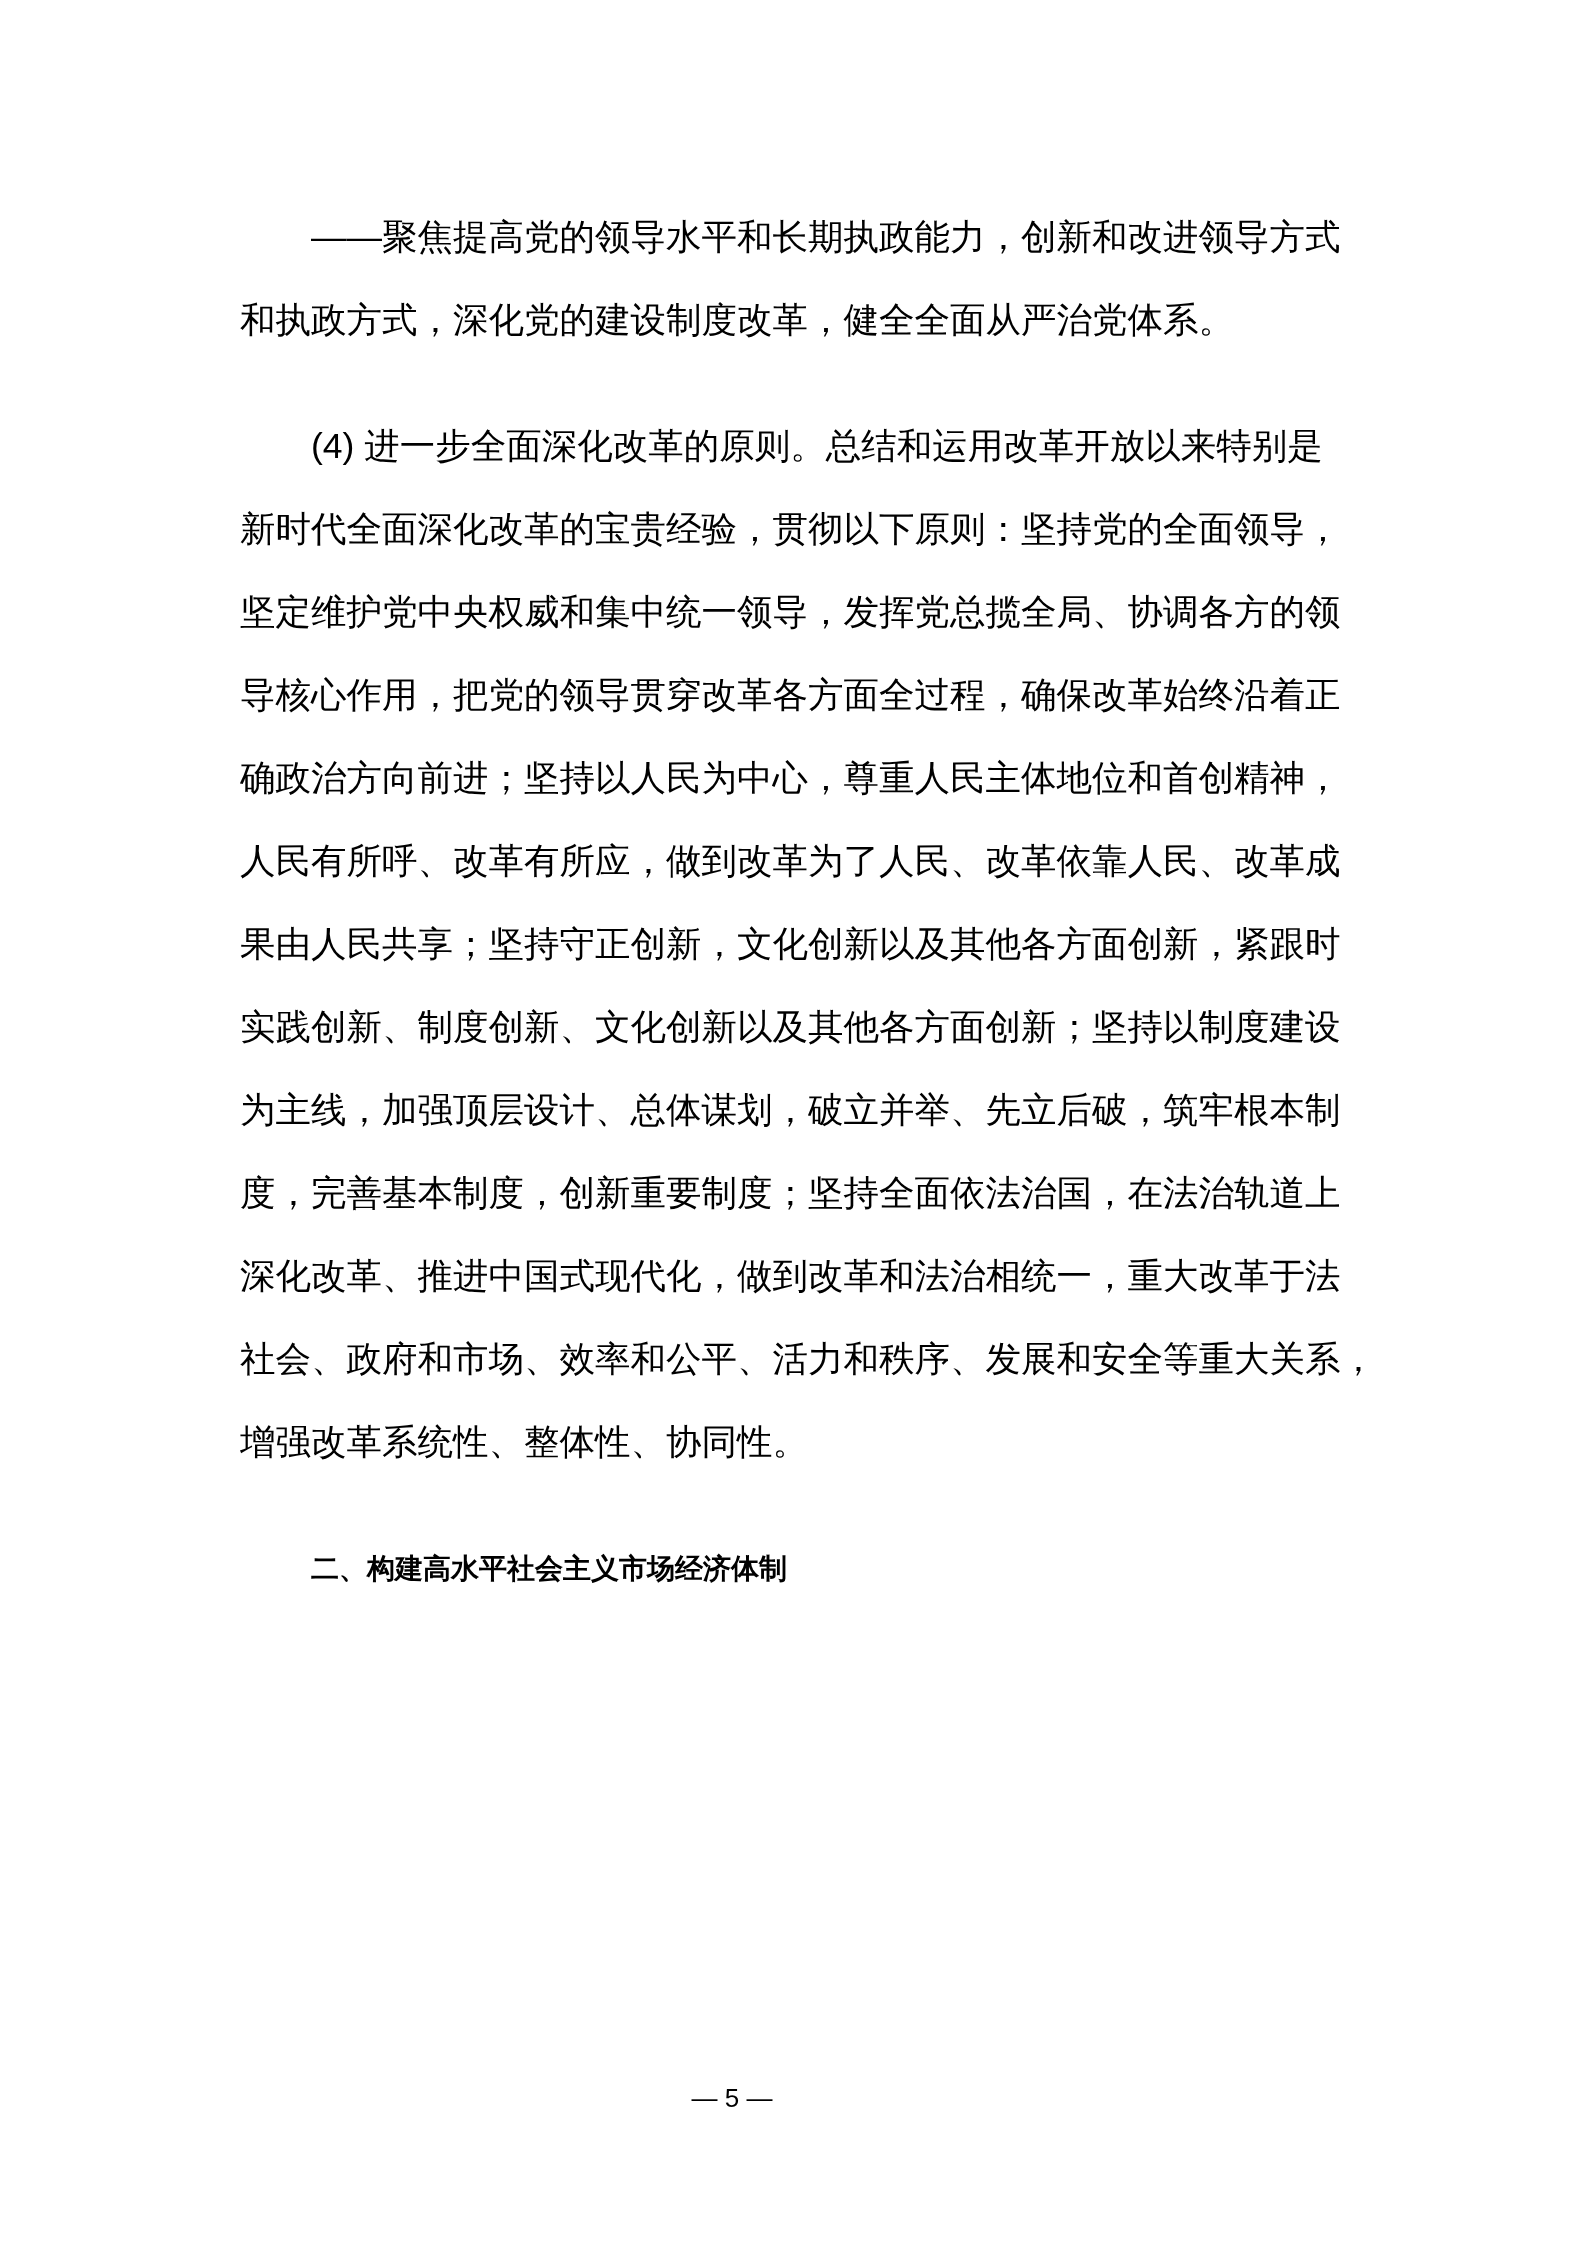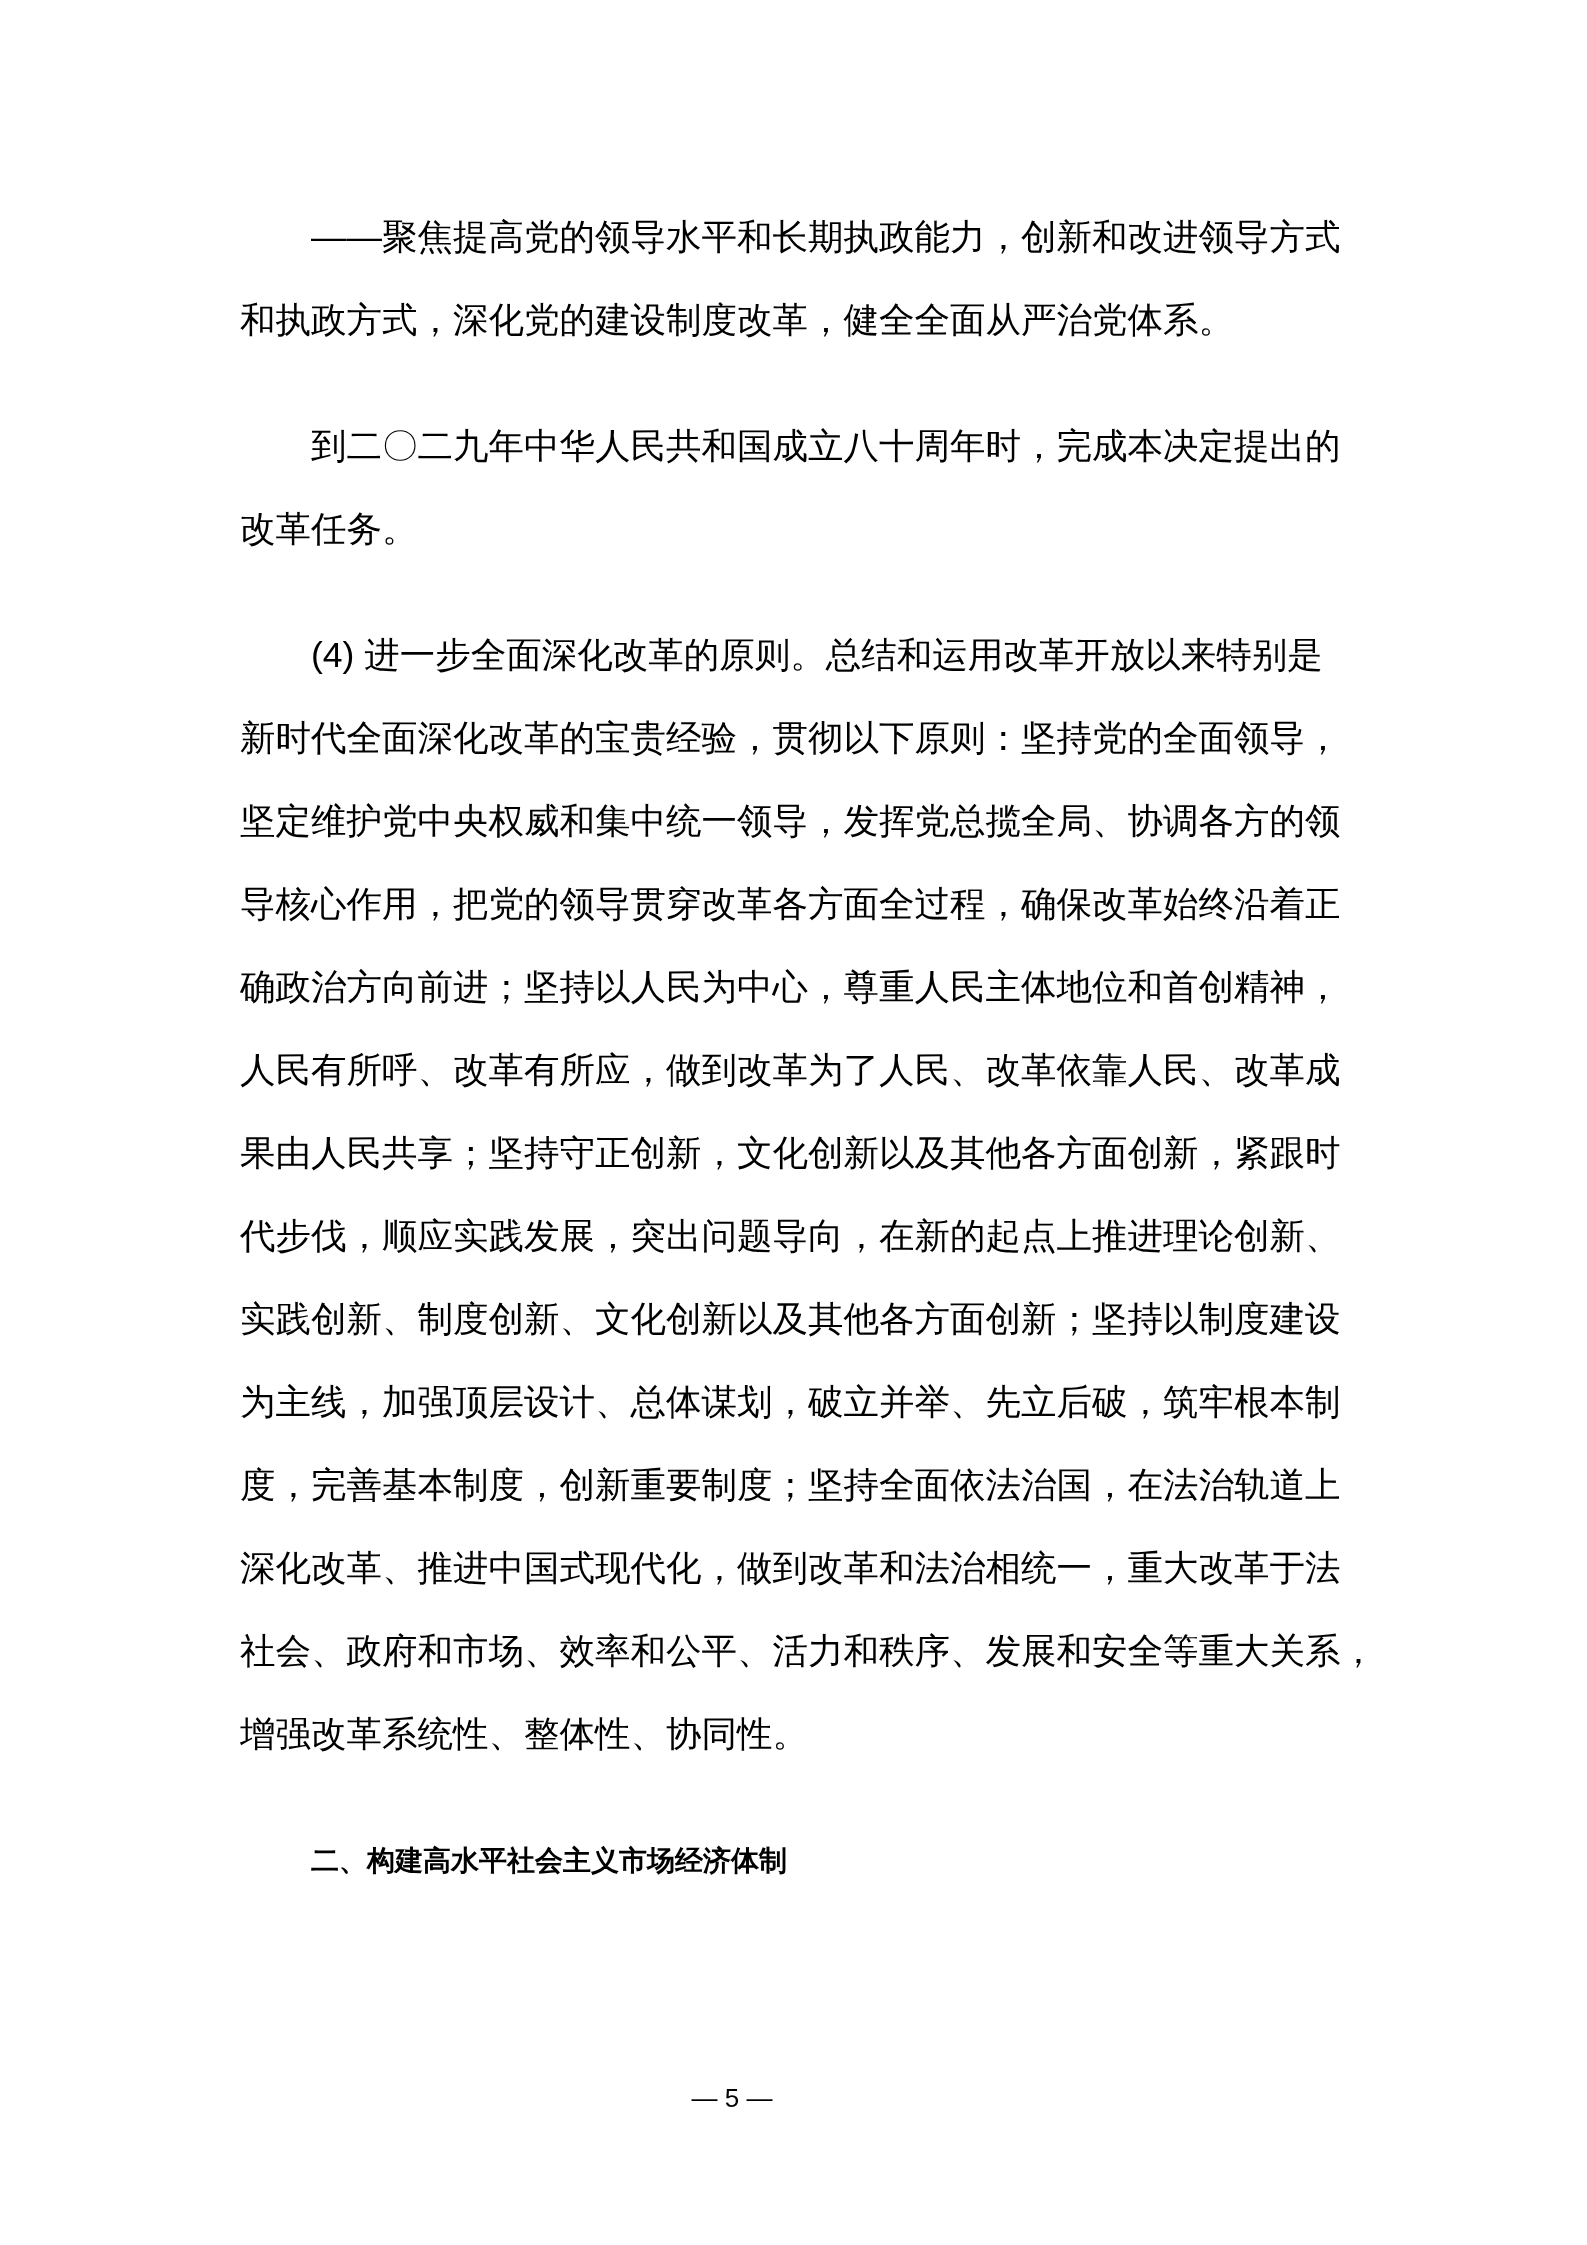--- a/index.html
+++ b/index.html
@@ -53,32 +53,27 @@
 </head>
 <body>
 
 <div class="page">
   <div class="content">
       <div class="para">
         <div class="line">——聚焦提高党的领导水平和长期执政能力，创新和改进领导方式</div>
         <div class="line">和执政方式，深化党的建设制度改革，健全全面从严治党体系。</div>
       </div>
       <div class="para">
-        <div class="line">到二〇二九年中华人民共和国成立八十周年时，完成本决定提出的</div>
-        <div class="line">改革任务。</div>
-      </div>
-      <div class="para">
         <div class="line">(4) 进一步全面深化改革的原则。总结和运用改革开放以来特别是</div>
         <div class="line">新时代全面深化改革的宝贵经验，贯彻以下原则：坚持党的全面领导，</div>
         <div class="line">坚定维护党中央权威和集中统一领导，发挥党总揽全局、协调各方的领</div>
         <div class="line">导核心作用，把党的领导贯穿改革各方面全过程，确保改革始终沿着正</div>
         <div class="line">确政治方向前进；坚持以人民为中心，尊重人民主体地位和首创精神，</div>
         <div class="line">人民有所呼、改革有所应，做到改革为了人民、改革依靠人民、改革成</div>
         <div class="line">果由人民共享；坚持守正创新，文化创新以及其他各方面创新，紧跟时</div>
-        <div class="line">代步伐，顺应实践发展，突出问题导向，在新的起点上推进理论创新、</div>
         <div class="line">实践创新、制度创新、文化创新以及其他各方面创新；坚持以制度建设</div>
         <div class="line">为主线，加强顶层设计、总体谋划，破立并举、先立后破，筑牢根本制</div>
         <div class="line">度，完善基本制度，创新重要制度；坚持全面依法治国，在法治轨道上</div>
         <div class="line">深化改革、推进中国式现代化，做到改革和法治相统一，重大改革于法</div>
         <div class="line">社会、政府和市场、效率和公平、活力和秩序、发展和安全等重大关系，</div>
         <div class="line">增强改革系统性、整体性、协同性。</div>
       </div>
       <div class="para heading">
         <div class="line">二、构建高水平社会主义市场经济体制</div>
       </div>

